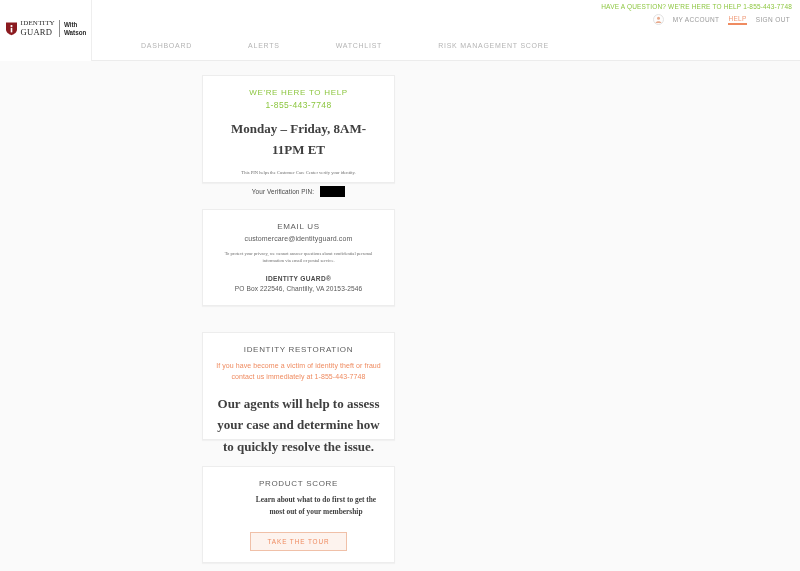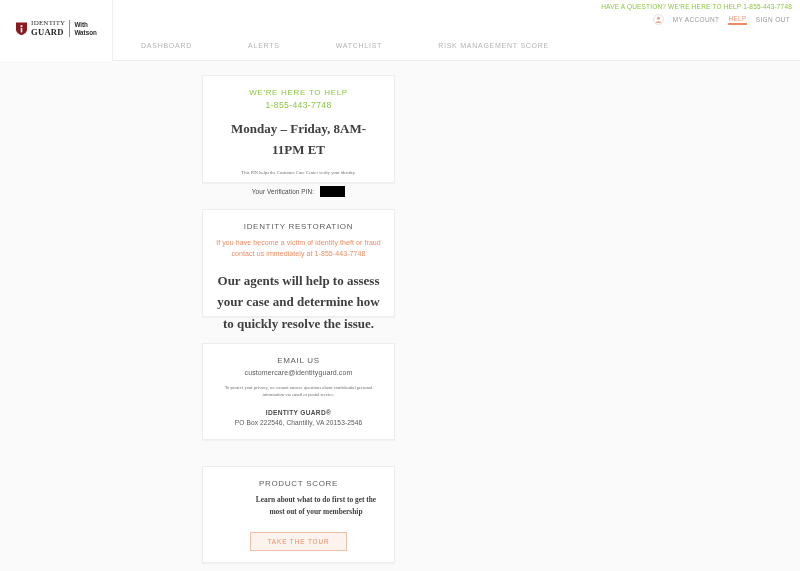--- a/index.html
+++ b/index.html
@@ -85,21 +85,21 @@
   
   .navbar {
     height: 30px;
     background: #ffffff;
     border-bottom: 1px solid #ececec;
     display: flex;
     align-items: center;
   }
 
   .logo-zone {
-    width: 113px;
+    width: 92px;
     height: 30px;
     display: flex;
     align-items: center;
     justify-content: center;
     border-right: 1px solid #eeeeee;
     position: absolute;
     top: 0;
     left: 0;
     height: 61px;
     background: #fff;
@@ -126,21 +126,21 @@
 
   .logo-ig {
     display: flex;
     flex-direction: column;
     line-height: 1;
     font-family: "Liberation Serif", serif;
     color: #2b2b2b;
     letter-spacing: 0.2px;
   }
   .logo-ig span:first-child { font-size: 7px; }
-  .logo-ig span:last-child { font-size: 8.6px; font-weight: 700; margin-top: 0.5px; }
+  .logo-ig span:last-child { font-size: 8.6px; font-weight: 400; margin-top: 0.5px; }
 
   .logo-div {
     width: 1px;
     background: #8e8e8e;
     margin: 0 1px;
   }
 
   .logo-watson {
     display: flex;
     flex-direction: column;
@@ -414,32 +414,32 @@
       <div class="card-title green">WE'RE HERE TO HELP</div>
       <div class="green-phone">1-855-443-7748</div>
       <div class="serif-line">Monday – Friday, 8AM-11PM ET</div>
       <div class="tiny-note">This PIN helps the Customer Care Center verify your identity.</div>
       <div class="pin-row">
         <span class="pin-label">Your Verification PIN:</span>
         <span class="pin-redacted"></span>
       </div>
     </div>
 
-    <div class="card tall">
-      <div class="card-title">IDENTITY RESTORATION</div>
-      <div class="orange-text">If you have become a victim of identity theft or fraud contact us immediately at 1-855-443-7748</div>
-      <div class="serif-line">Our agents will help to assess your case and determine how to quickly resolve the issue.</div>
-    </div>
-
     <div class="card mid">
       <div class="card-title">EMAIL US</div>
       <div class="email-addr">customercare@identityguard.com</div>
       <div class="tiny-note">To protect your privacy, we cannot answer questions about confidential personal information via email or postal service.</div>
       <div class="addr-name">IDENTITY GUARD®</div>
       <div class="addr-line">PO Box 222546, Chantilly, VA 20153-2546</div>
+    </div>
+
+    <div class="card tall">
+      <div class="card-title">IDENTITY RESTORATION</div>
+      <div class="orange-text">If you have become a victim of identity theft or fraud contact us immediately at 1-855-443-7748</div>
+      <div class="serif-line">Our agents will help to assess your case and determine how to quickly resolve the issue.</div>
     </div>
 
     <div class="card mid">
       <div class="card-title">PRODUCT SCORE</div>
       <div class="tour-desc">Learn about what to do first to get the most out of your membership</div>
       <div class="tour-btn">TAKE THE TOUR</div>
     </div>
 
   </div>
 

